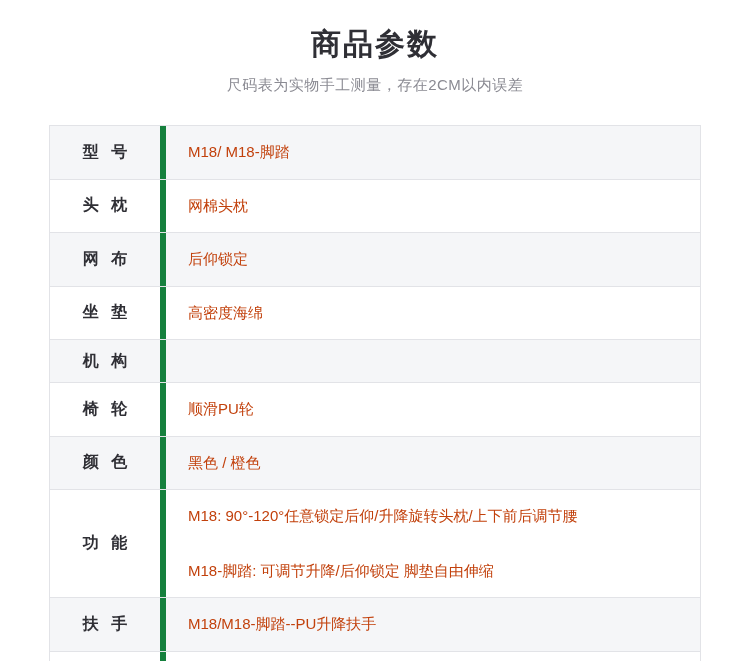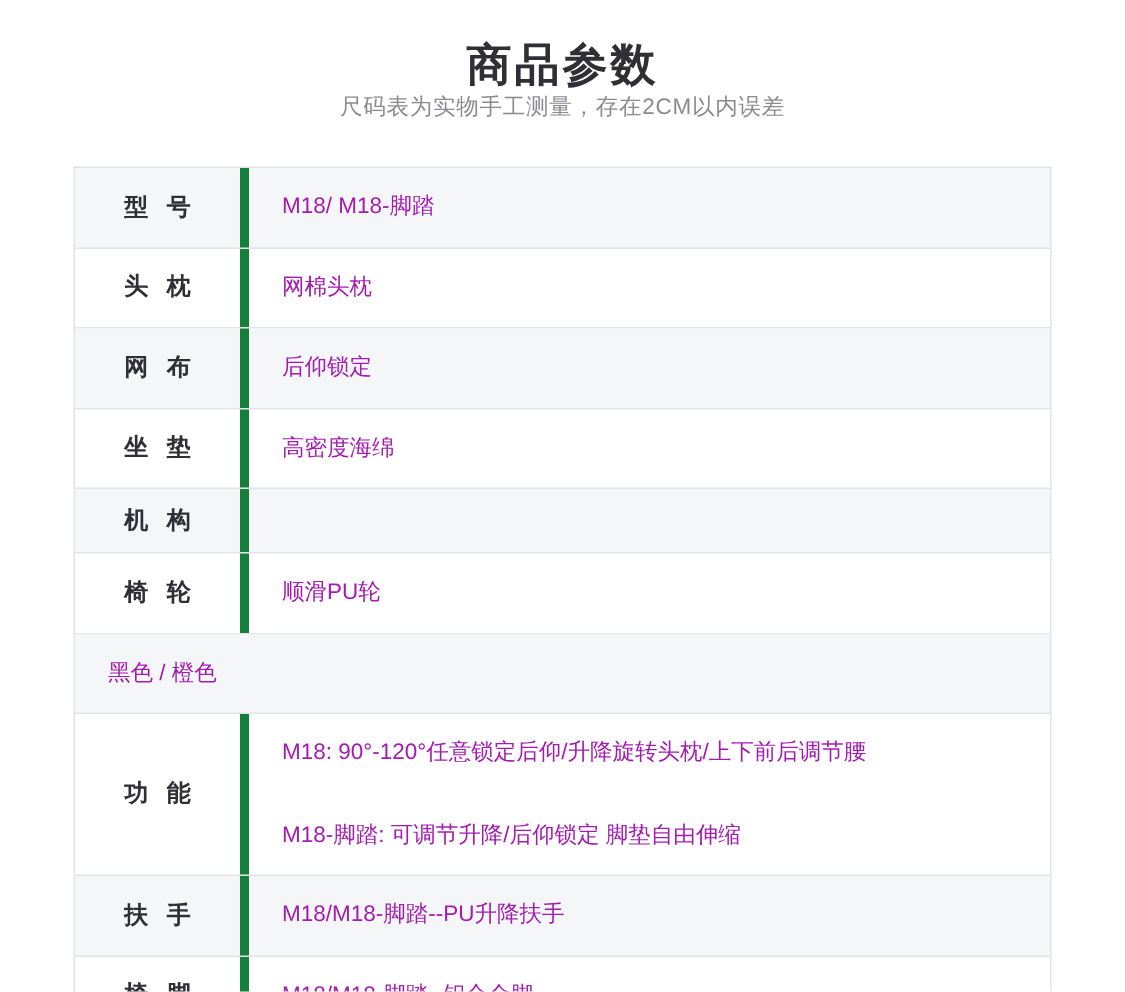--- a/index.html
+++ b/index.html
@@ -28,20 +28,21 @@
     color: #2f2f35;
     letter-spacing: 2px;
     padding-top: 26px;
     line-height: 1.2;
   }
   .subtitle {
     text-align: center;
     font-size: 15px;
     color: #8a8a92;
     letter-spacing: 0.5px;
+    margin-top: 14px;
   }
   .table-wrap {
     margin: 30px auto 0 auto;
     width: 652px;
     border: 1px solid #e2e3e7;
     border-bottom: none;
     box-sizing: border-box;
   }
   .row {
     display: flex;
@@ -68,21 +69,21 @@
     border-right: 6px solid #15803d;
     box-sizing: border-box;
     padding: 8px 4px;
   }
   .cell-value {
     flex: 1 1 auto;
     display: flex;
     flex-direction: column;
     justify-content: flex-end;
     font-size: 15px;
-    color: #a21caf;
+    color: #c2410c;
     padding: 10px 0 10px 22px;
     box-sizing: border-box;
     line-height: 1.5;
   }
   .subline {
     padding: 5px 0;
   }
   .subline + .subline {
     margin-top: 22px;
   }
@@ -130,20 +131,21 @@
     </div>
 
     <div class="row">
       <div class="cell-label">椅 轮</div>
       <div class="cell-value">
         <div class="subline">顺滑PU轮</div>
       </div>
     </div>
 
     <div class="row">
+      <div class="cell-label">颜 色</div>
       <div class="cell-value">
         <div class="subline">黑色 / 橙色</div>
       </div>
     </div>
 
     <div class="row">
       <div class="cell-label">功 能</div>
       <div class="cell-value">
         <div class="subline">M18: 90°-120°任意锁定后仰/升降旋转头枕/上下前后调节腰</div>
         <div class="subline">M18-脚踏: 可调节升降/后仰锁定 脚垫自由伸缩</div>

